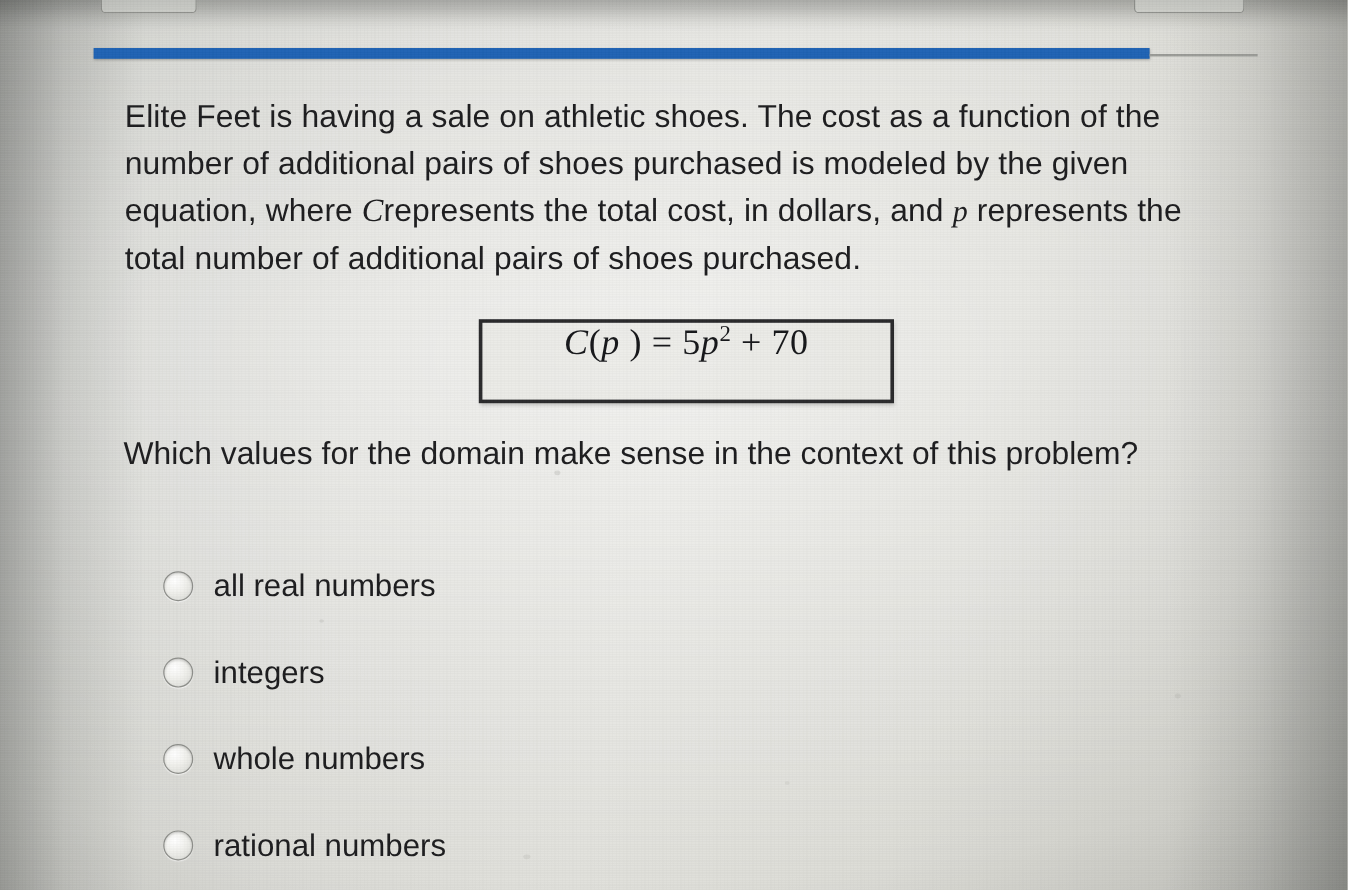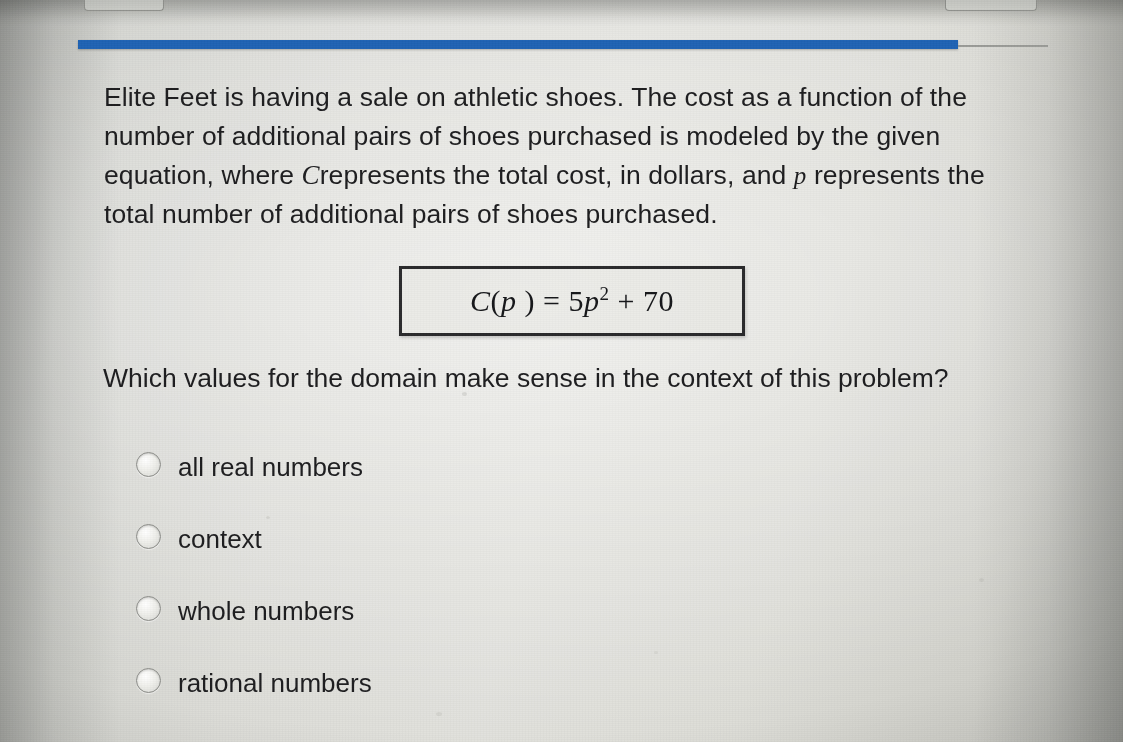--- a/index.html
+++ b/index.html
@@ -109,21 +109,20 @@
   #equation-box {
     position: absolute;
     left: 399px;
     top: 266px;
     width: 340px;
     height: 64px;
     border: 3px solid #2a2a2c;
     background: rgba(228,228,223,0.35);
     box-shadow: 1px 2px 3px rgba(0,0,0,0.18);
     display: flex;
-    align-items: center;
     justify-content: center;
   }
   #equation {
     font-family: "Liberation Serif", serif;
     font-size: 30px;
     color: #16171a;
     white-space: pre;
     letter-spacing: 0.5px;
     transform: translateY(-1px);
   }
@@ -143,21 +142,21 @@
 
   
   #choices {
     position: absolute;
     left: 136px;
     top: 452px;
     width: 700px;
   }
   .choice {
     display: flex;
-    align-items: flex-start;
+    align-items: center;
     height: 72px;
   }
   .radio {
     width: 23px;
     height: 23px;
     border-radius: 50%;
     border: 1.5px solid #8d8e8a;
     background: radial-gradient(circle at 38% 32%, #ffffff 0%, #f0f0ec 45%, #d6d7d2 100%);
     box-shadow: inset 0 1px 2px rgba(0,0,0,0.18), 0 1px 1px rgba(255,255,255,0.6);
     flex: 0 0 auto;
@@ -204,21 +203,21 @@
 
   <div id="prompt">Which values for the domain make sense in the context of this problem?</div>
 
   <div id="choices">
     <div class="choice">
       <span class="radio"></span>
       <span class="choice-label">all real numbers</span>
     </div>
     <div class="choice">
       <span class="radio"></span>
-      <span class="choice-label">context</span>
+      <span class="choice-label">integers</span>
     </div>
     <div class="choice">
       <span class="radio"></span>
       <span class="choice-label">whole numbers</span>
     </div>
     <div class="choice">
       <span class="radio"></span>
       <span class="choice-label">rational numbers</span>
     </div>
   </div>

